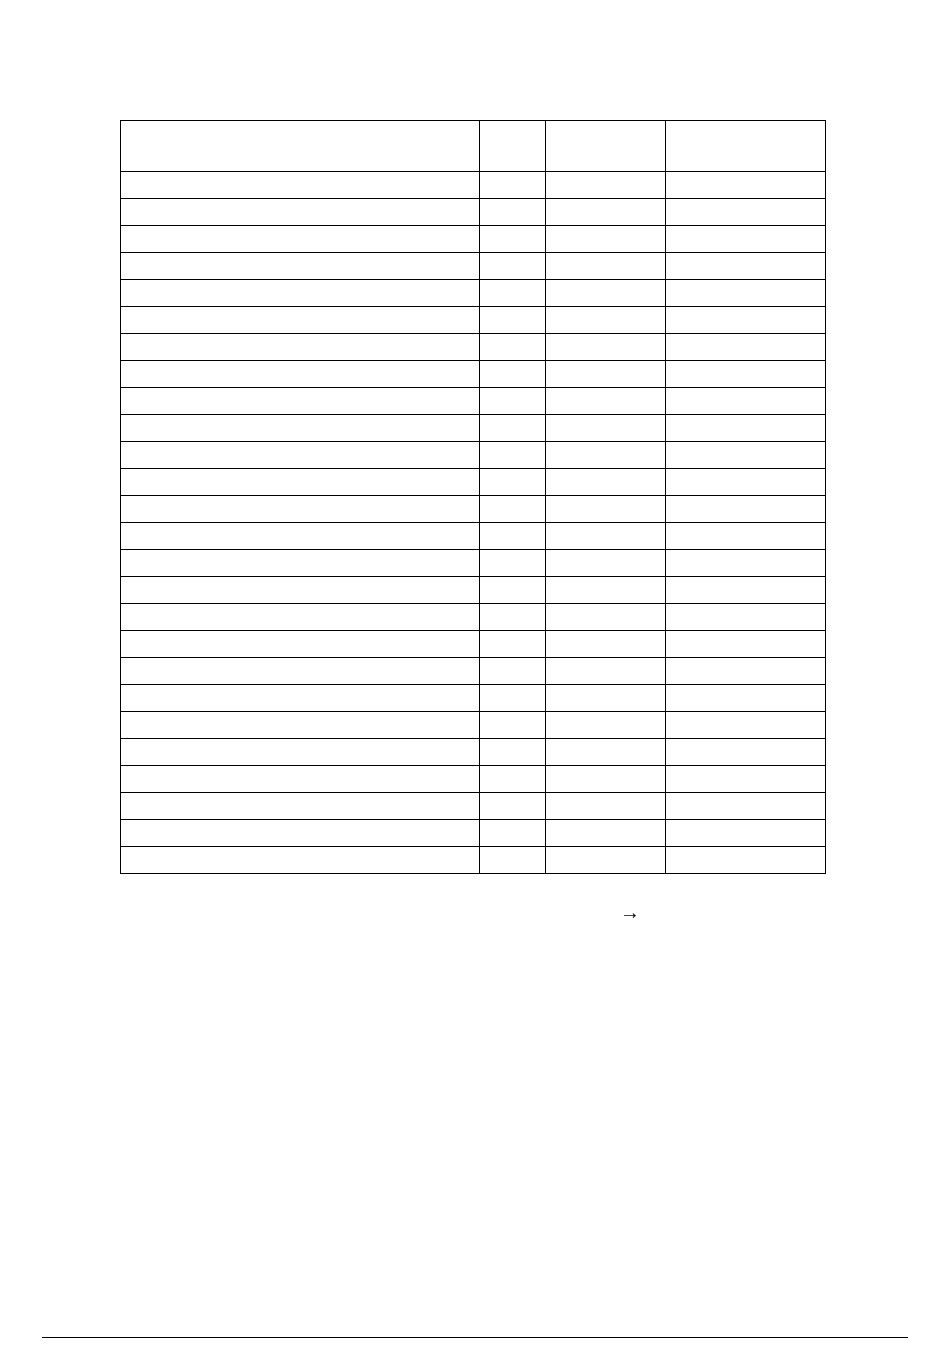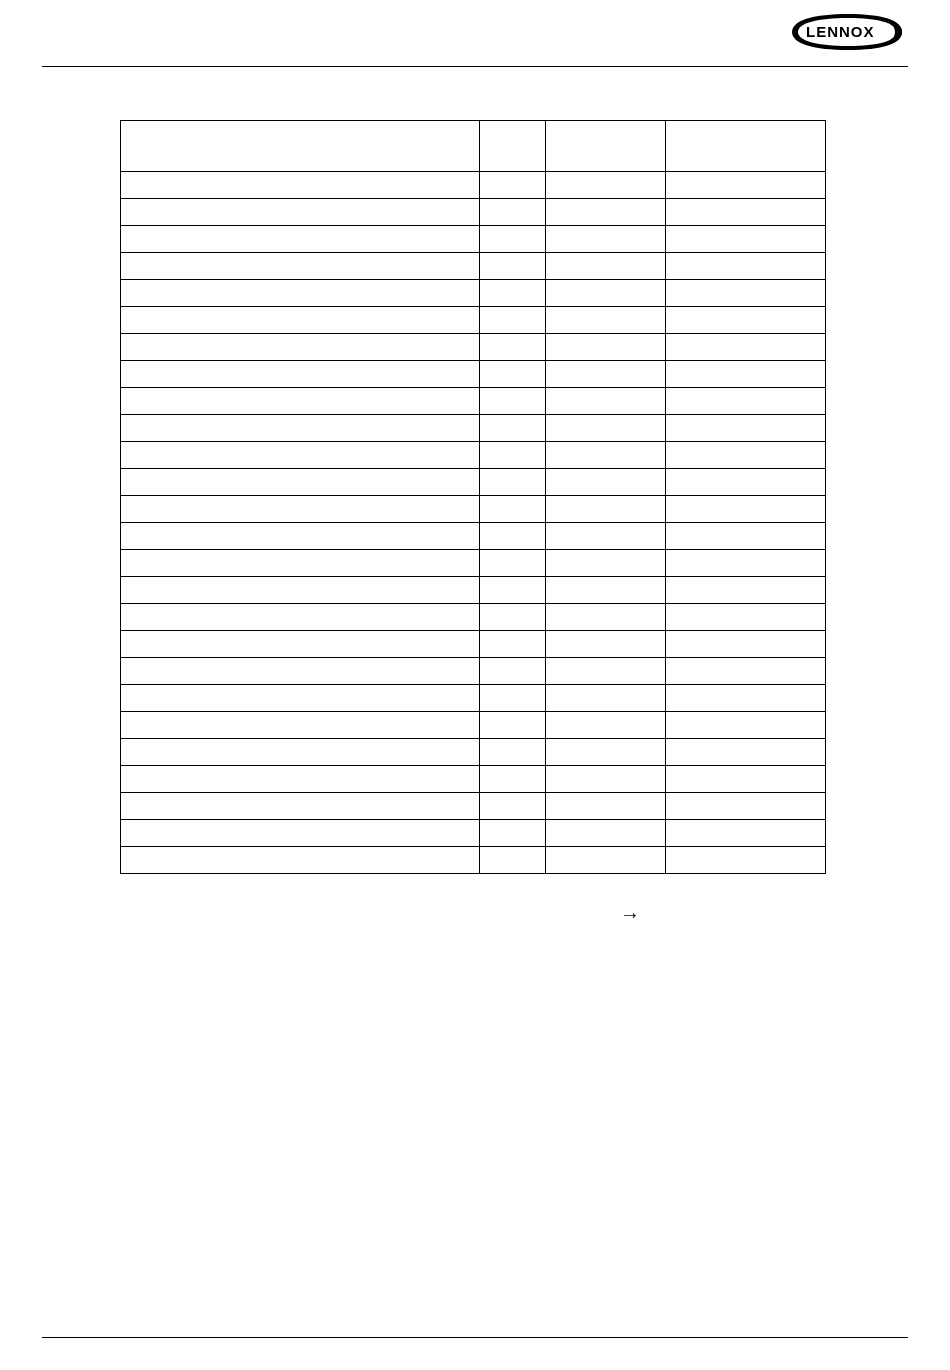--- a/index.html
+++ b/index.html
@@ -117,31 +117,20 @@
     width: 706px;
     font-size: 11px;
     line-height: 15px;
   }
 </style>
 </head>
 <body>
 
 <div class="page">
 
-  <div class="header">
-    <div class="logo-wrap">
-      <svg class="logo-svg" width="120" height="40" viewBox="0 0 120 40" xmlns="http://www.w3.org/2000/svg">
-        <path d="M4 20 C4 8, 26 2, 60 2 C94 2, 114 8, 114 20 C114 32, 94 38, 60 38 C26 38, 4 32, 4 20 Z" fill="#000000"></path>
-        <path d="M10 20 C10 11, 30 6, 60 6 C90 6, 108 11, 108 20 C108 29, 90 34, 60 34 C30 34, 10 29, 10 20 Z" fill="#ffffff"></path>
-        <text x="18" y="25" font-family="Liberation Sans, sans-serif" font-size="15" font-weight="bold" letter-spacing="1" fill="#000000">LENNOX</text>
-        <path d="M96 6 C108 9, 114 14, 114 20 C114 26, 108 31, 96 34 C104 29, 107 25, 107 20 C107 15, 104 11, 96 6 Z" fill="#000000"></path>
-      </svg>
-    </div>
-    <div class="header-rule"></div>
-  </div>
 
   <div class="table-wrap">
     <table class="spec-table">
       <colgroup>
         <col class="col-desc">
         <col class="col-a">
         <col class="col-b">
         <col class="col-c">
       </colgroup>
       <thead>

